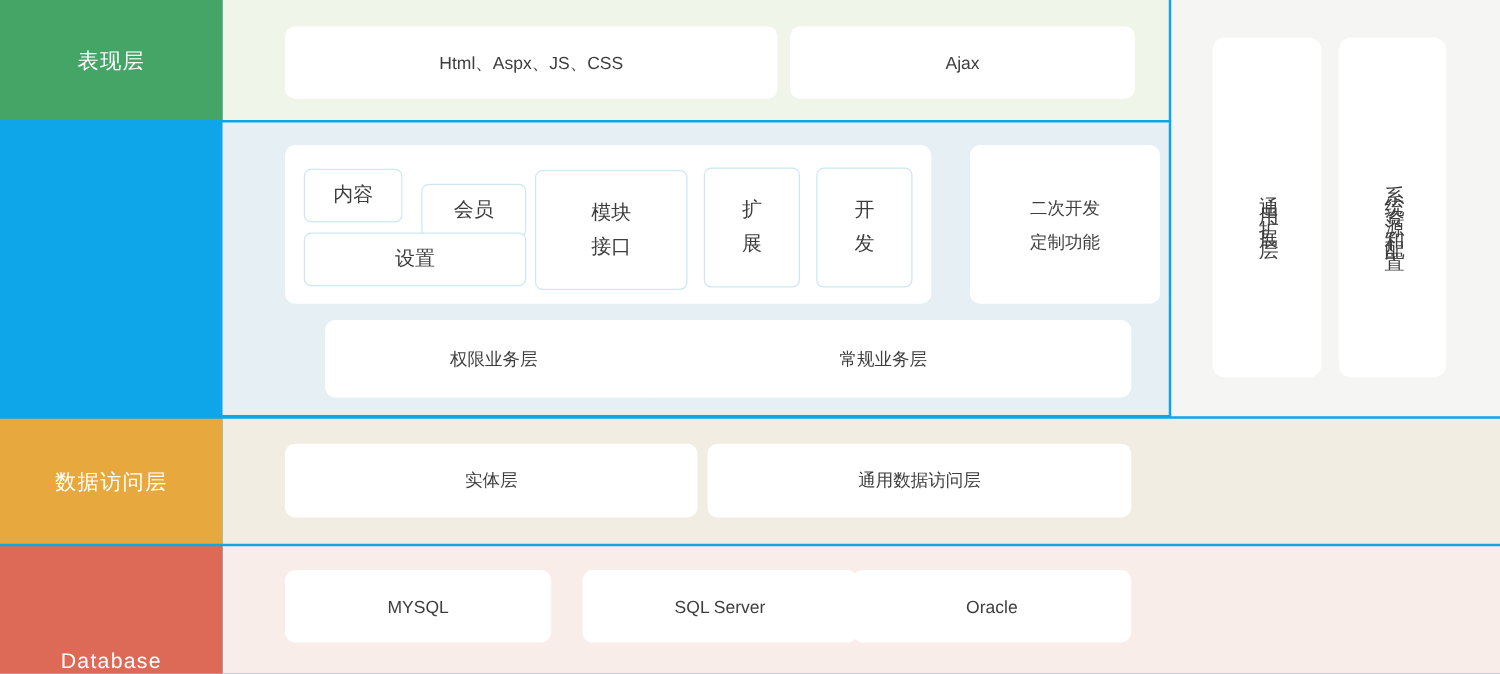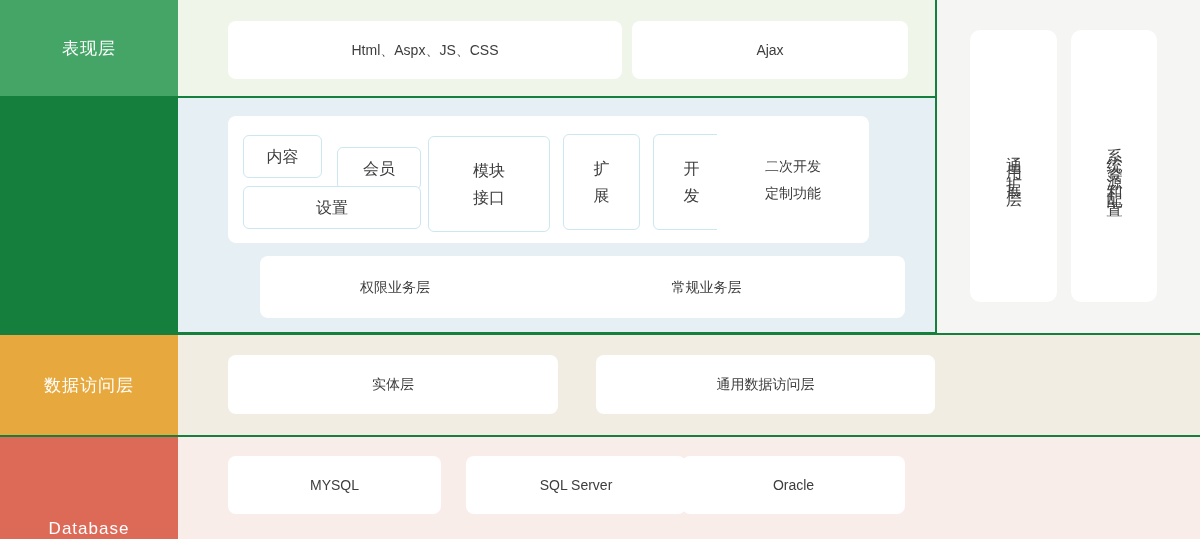--- a/index.html
+++ b/index.html
@@ -1,17 +1,17 @@
 <!DOCTYPE html>
 <html><head>
 <meta charset="utf-8">
 <style>
   html,body{margin:0;padding:0;background:#fff;}
   .stage{
-    position:relative;width:1200px;height:539px;background:#15803d;overflow:hidden;
+    position:relative;width:1200px;height:539px;background:#0ea5e9;overflow:hidden;
     font-family:"Liberation Sans","DejaVu Sans",sans-serif;color:#3d3d3d;
   }
   .abs{position:absolute;box-sizing:border-box;}
   
   .side{left:0;width:178px;display:flex;align-items:center;justify-content:center;
         color:#ffffff;font-size:17px;letter-spacing:1px;}
   .side-presentation{top:0;height:96px;background:#45a567;}
   .side-business{top:98px;height:234px;background:#57b9d9;}
   .side-dataaccess{top:335px;height:100px;background:#e7a93d;}
   .side-database{top:437px;height:102px;background:#dd6a57;align-items:flex-end;}
@@ -61,28 +61,28 @@
   <div class="abs inner" style="left:243px;top:135px;width:79px;height:43px;">内容</div>
   <div class="abs inner" style="left:337px;top:135px;width:84px;height:43px;margin-top:12px;">会员</div>
   <div class="abs inner" style="left:243px;top:186px;width:178px;height:43px;">设置</div>
   <div class="abs inner" style="left:428px;top:136px;width:122px;height:96px;">模块
 接口</div>
   <div class="abs inner" style="left:563px;top:134px;width:77px;height:96px;">扩
 展</div>
   <div class="abs inner" style="left:653px;top:134px;width:77px;height:96px;">开
 发</div>
 
-  <div class="abs wbox" style="left:717px;top:116px;width:152px;height:127px;">二次开发
+  <div class="abs wbox" style="left:776px;top:116px;width:152px;height:127px;">二次开发
 定制功能</div>
 
   <div class="abs wbox" style="left:228px;top:256px;width:270px;height:62px;margin-left:32px;">权限业务层</div>
   <div class="abs wbox" style="left:508px;top:256px;width:397px;height:62px;">常规业务层</div>
 
   <div class="abs wbox" style="left:228px;top:355px;width:330px;height:59px;">实体层</div>
-  <div class="abs wbox" style="left:596px;top:355px;width:339px;height:59px;">通用数据访问层</div>
+  <div class="abs wbox" style="left:566px;top:355px;width:339px;height:59px;">通用数据访问层</div>
 
   <div class="abs wbox" style="left:228px;top:456px;width:213px;height:58px;">MYSQL</div>
   <div class="abs wbox" style="left:452px;top:456px;width:220px;height:58px;margin-left:14px;">SQL Server</div>
   <div class="abs wbox" style="left:682px;top:456px;width:223px;height:58px;">Oracle</div>
 
   <div class="abs vbox" style="left:970px;top:30px;width:87px;height:272px;">
     <span>通用扩展层</span>
   </div>
   <div class="abs vbox" style="left:1071px;top:30px;width:86px;height:272px;">
     <span>系统资源和配置</span>

